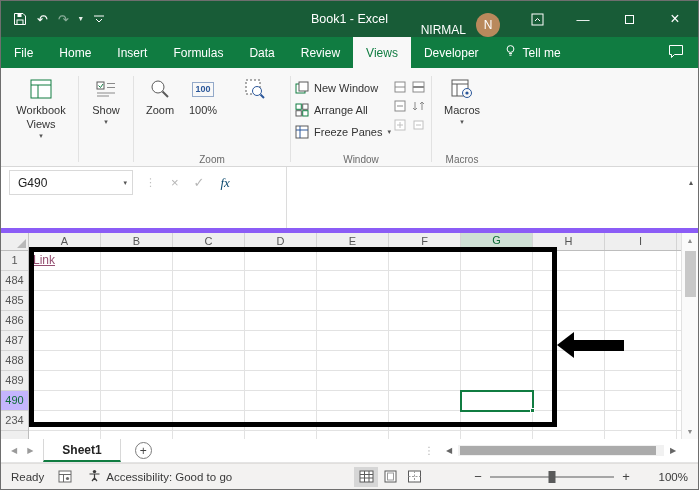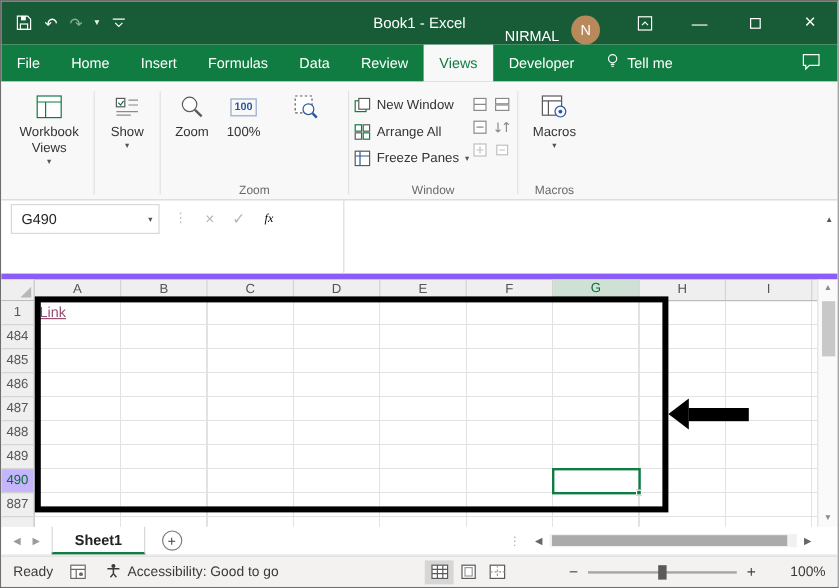--- a/index.html
+++ b/index.html
@@ -43,21 +43,21 @@
   .smicon{width:14px;height:14px;display:flex;align-items:center;justify-content:center}
   .icon100{font-size:9px;font-weight:bold;color:#2b579a;border:1px solid #93a9c9;padding:0 2px;line-height:13px}
 
   
   .frow{display:flex;height:66px;border-bottom:5px solid #8b5cf6;background:#fff}
   .fleft{width:285px;display:flex;align-items:flex-start;padding-top:3px}
   .namebox{display:flex;align-items:center;width:124px;height:25px;border:1px solid #d9d9d9;margin-left:8px;font-size:12px;color:#222;padding-left:8px}
   .namebox .caret{margin-left:auto;margin-right:5px}
   .fdots{color:#c0c0c0;font-size:11px;margin-left:12px;line-height:25px}
   .fbtn{font-size:13px;color:#b5b5b5;margin-left:15px;line-height:25px}
-  .fxlab{font-family:"Liberation Serif",serif;font-style:italic;font-size:10px;color:#000000;margin-left:16px;line-height:25px}
+  .fxlab{font-family:"Liberation Serif",serif;font-style:italic;font-size:13px;color:#0c4a6e;margin-left:16px;line-height:25px}
   .finput{flex:1;border-left:1px solid #dcdcdc;position:relative}
   .fcollapse{position:absolute;right:5px;top:11px;font-size:8px;color:#555}
 
   
   .gridarea{position:relative;height:206px}
   .colheaders{display:flex;height:18px;background:#efefef;border-bottom:1px solid #bdbdbd}
   .corner{width:28px;position:relative;border-right:1px solid #c6c6c6;background:#efefef}
   .corner:after{content:"";position:absolute;right:2px;bottom:2px;border-left:9px solid transparent;border-bottom:9px solid #b8b8b8}
   .colh{width:72px;text-align:center;font-size:11px;color:#555;line-height:17px;border-right:1px solid #d4d4d4}
   .colh.sel{background:#cfe0d5;color:#0d6b37;border-bottom:2px solid #107C41;line-height:15px}
@@ -368,21 +368,21 @@
     <div class="gridbody">
       <div class="rowheaders">
         <div class="rowh">1</div>
         <div class="rowh">484</div>
         <div class="rowh">485</div>
         <div class="rowh">486</div>
         <div class="rowh">487</div>
         <div class="rowh">488</div>
         <div class="rowh">489</div>
         <div class="rowh sel">490</div>
-        <div class="rowh">887</div>
+        <div class="rowh">234</div>
       </div>
       <div class="canvas">
         <span class="a1">Link</span>
         <div class="sel-cell">
           <span class="fillhandle"></span>
         </div>
       </div>
     </div>
     <div class="vscroll">
       <span class="sarr">▲</span>

